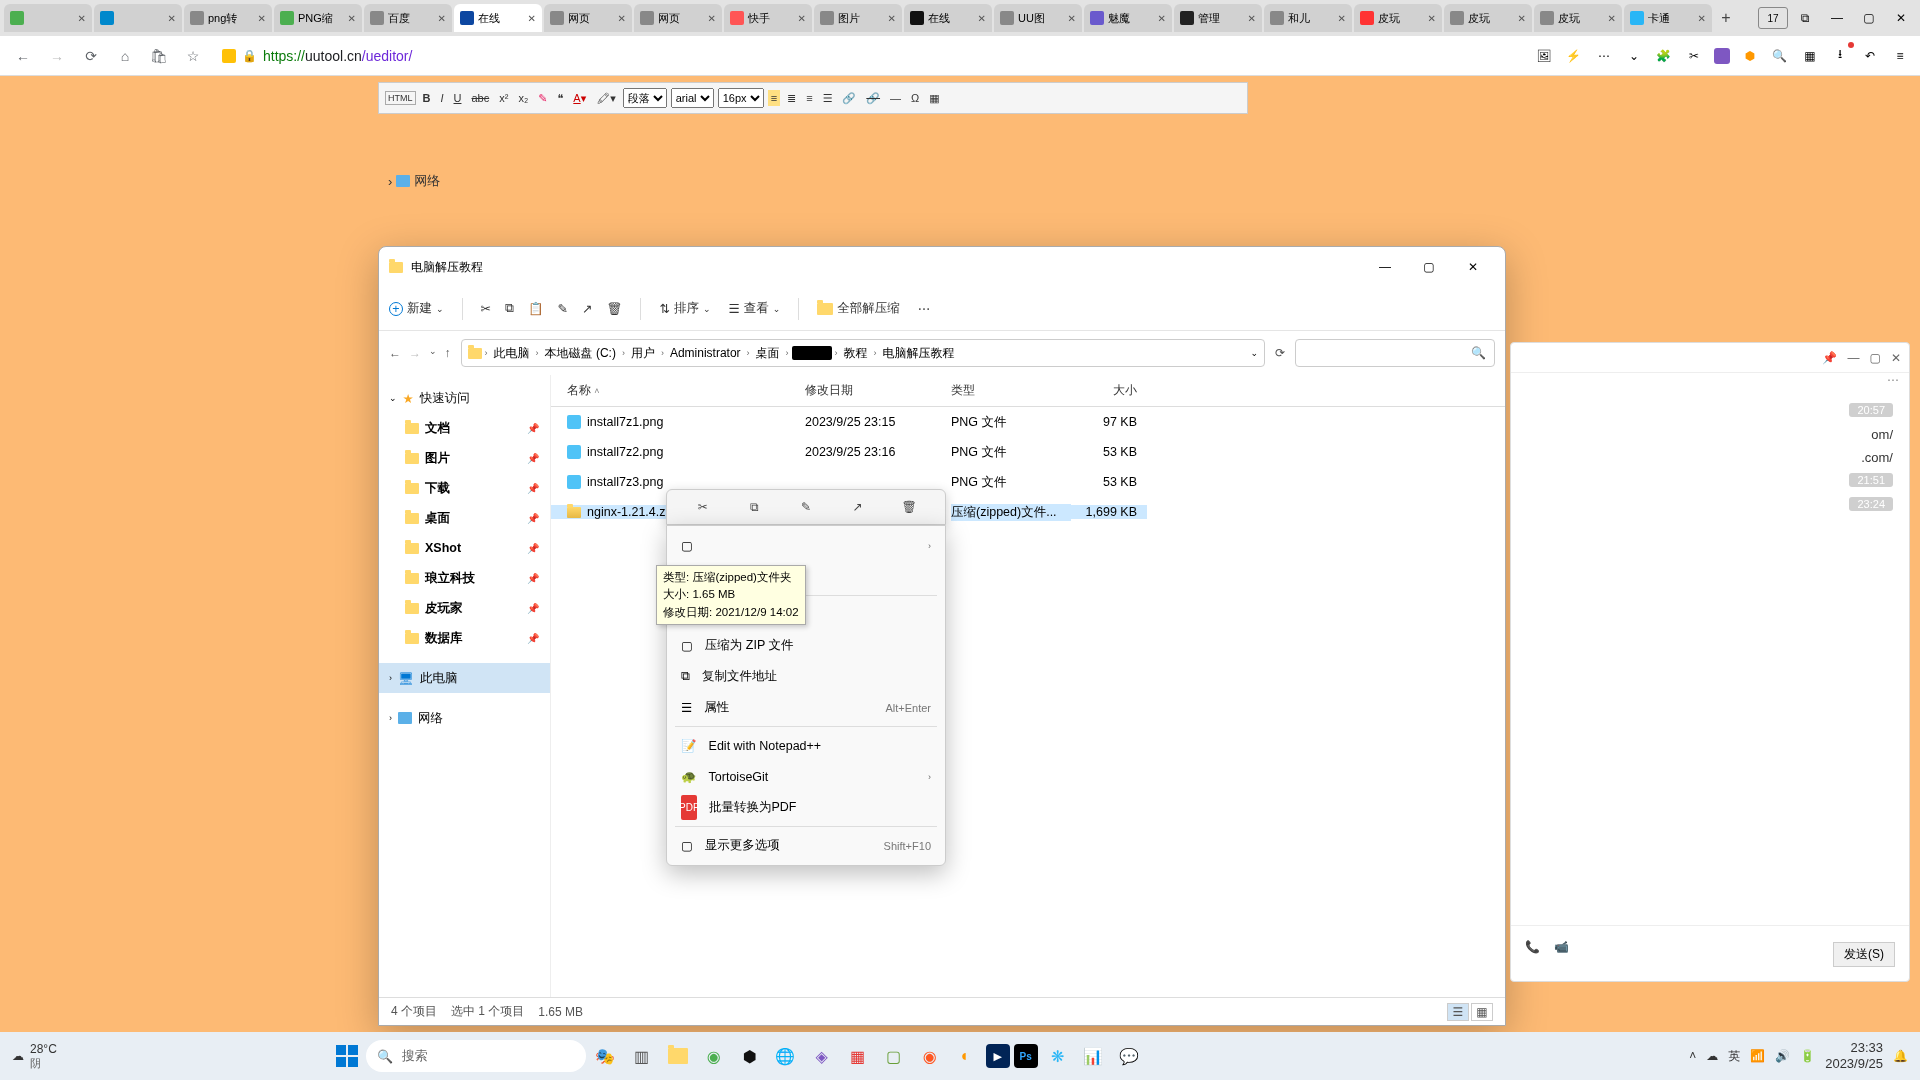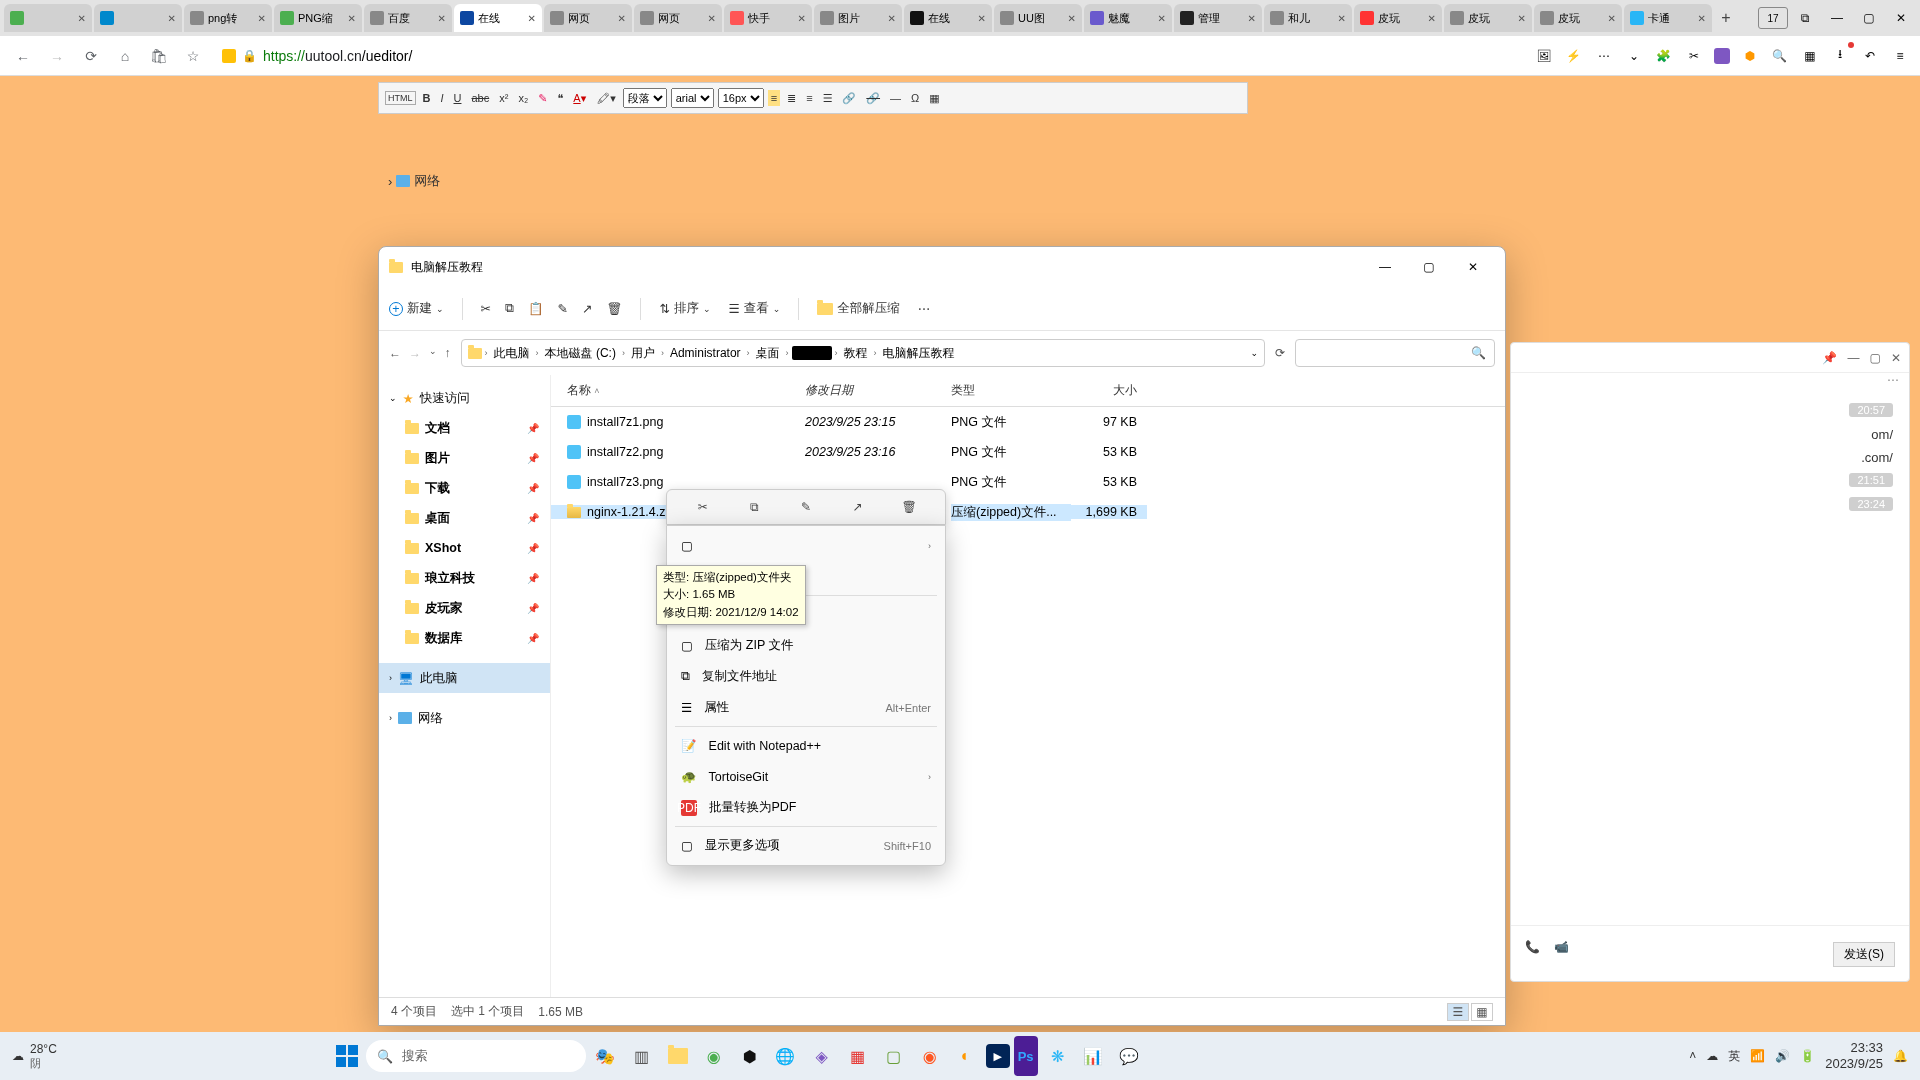--- a/index.html
+++ b/index.html
@@ -56,21 +56,21 @@
 .exp-body { flex: 1; display: flex; }
 .exp-side { width: 172px; border-right: 1px solid #eee; padding: 8px 0; font-size: 12.5px; }
 .exp-side .item { height: 30px; display: flex; align-items: center; gap: 6px; padding: 0 10px 0 26px; font-weight: bold; }
 .exp-side .item.parent { padding-left: 10px; font-weight: 500; }
 .exp-side .item.sel { background: #d0e4f5; }
 .exp-side .pin { margin-left: auto; color: #999; font-size: 10px; }
 
 .exp-list { flex: 1; display: flex; flex-direction: column; }
 .list-head { height: 32px; display: flex; align-items: center; border-bottom: 1px solid #ddd; font-size: 12px; color: #333; }
 .col-name { width: 254px; padding-left: 16px; }
-.col-date { width: 146px; font-style: italic; }
+.col-date { width: 146px; }
 .col-type { width: 120px; }
 .col-size { width: 76px; text-align: right; padding-right: 10px; }
 
 .row { height: 30px; display: flex; align-items: center; font-size: 12.5px; }
 .row .col-name { display: flex; align-items: center; gap: 6px; }
 .row.sel .col-name { background: #cce8ff; }
 .row.sel .col-type, .row.sel .col-size { background: #cce8ff; }
 
 .exp-status { height: 28px; border-top: 1px solid #ddd; display: flex; align-items: center; padding: 0 12px; gap: 14px; font-size: 12px; color: #555; }
 .exp-status .view { margin-left: auto; display: flex; gap: 2px; }
@@ -234,21 +234,21 @@
 <div class="addr-bar">
   <span class="nav-btn">←</span>
   <span class="nav-btn" style="color:#bbb">→</span>
   <span class="nav-btn">⟳</span>
   <span class="nav-btn">⌂</span>
   <span class="nav-btn">🛍</span>
   <span class="nav-btn">☆</span>
   <div class="url-box">
     <span style="width:14px;height:14px;background:#ffc107;border-radius:2px"></span>
     <span class="lock">🔒</span>
-    <span class="url"><span style="color:#0a7b0a">https://</span><span class="domain">uutool.cn</span><span style="color:#000000">/ueditor/</span></span>
+    <span class="url"><span style="color:#0a7b0a">https://</span><span class="domain">uutool.cn</span><span style="color:#6d28d9">/ueditor/</span></span>
   </div>
   <div class="ext-icons">
     <span>🖼</span>
     <span>⚡</span>
     <span>⋯</span>
     <span>⌄</span>
     <span>🧩</span>
     <span>✂</span>
     <span style="background:#7e57c2;width:16px;height:16px;border-radius:3px"></span>
     <span style="color:#ff9800">⬢</span>
@@ -529,21 +529,21 @@
     <div class="ctx-item">
         <span style="color:#8bc34a">📝</span>
         <span>Edit with Notepad++</span>
       </div>
     <div class="ctx-item">
         <span style="color:#0078d4">🐢</span>
         <span>TortoiseGit</span>
         <span class="sub-arrow">›</span>
       </div>
     <div class="ctx-item">
-        <span style="background:#e53935;color:#fff;width:16px;height:16px;font-size:12px;display:flex;align-items:center;justify-content:center;border-radius:2px">PDF</span>
+        <span style="background:#e53935;color:#fff;width:16px;height:25px;font-size:10px;display:flex;align-items:center;justify-content:center;border-radius:2px">PDF</span>
         <span>批量转换为PDF</span>
       </div>
     <div class="ctx-sep"></div>
     <div class="ctx-item">
         <span>▢</span>
         <span>显示更多选项</span>
         <span class="shortcut">Shift+F10</span>
       </div>
   </div>
 
@@ -606,21 +606,21 @@
       </div>
     <div class="task-icon" style="color:#4caf50">◉</div>
     <div class="task-icon" style="color:#111">⬢</div>
     <div class="task-icon">🌐</div>
     <div class="task-icon" style="color:#7e57c2">◈</div>
     <div class="task-icon" style="color:#e53935">▦</div>
     <div class="task-icon" style="color:#689f38">▢</div>
     <div class="task-icon" style="color:#ff5722">◉</div>
     <div class="task-icon" style="color:#ff9800">◐</div>
     <div class="task-icon" style="background:#012456;color:#fff;width:24px;height:24px;font-size:11px">▶</div>
-    <div class="task-icon" style="background:#4c1d95;color:#31a8ff;width:24px;height:40px;font-size:13px;font-weight:bold">Ps</div>
+    <div class="task-icon" style="background:#000000;color:#31a8ff;width:24px;height:24px;font-size:10px;font-weight:bold">Ps</div>
     <div class="task-icon" style="color:#29b6f6">❋</div>
     <div class="task-icon" style="color:#8bc34a">📊</div>
     <div class="task-icon" style="color:#07c160">💬</div>
   </div>
   <div class="tray">
     <span>˄</span>
     <span>☁</span>
     <span>英</span>
     <span>📶</span>
     <span>🔊</span>

